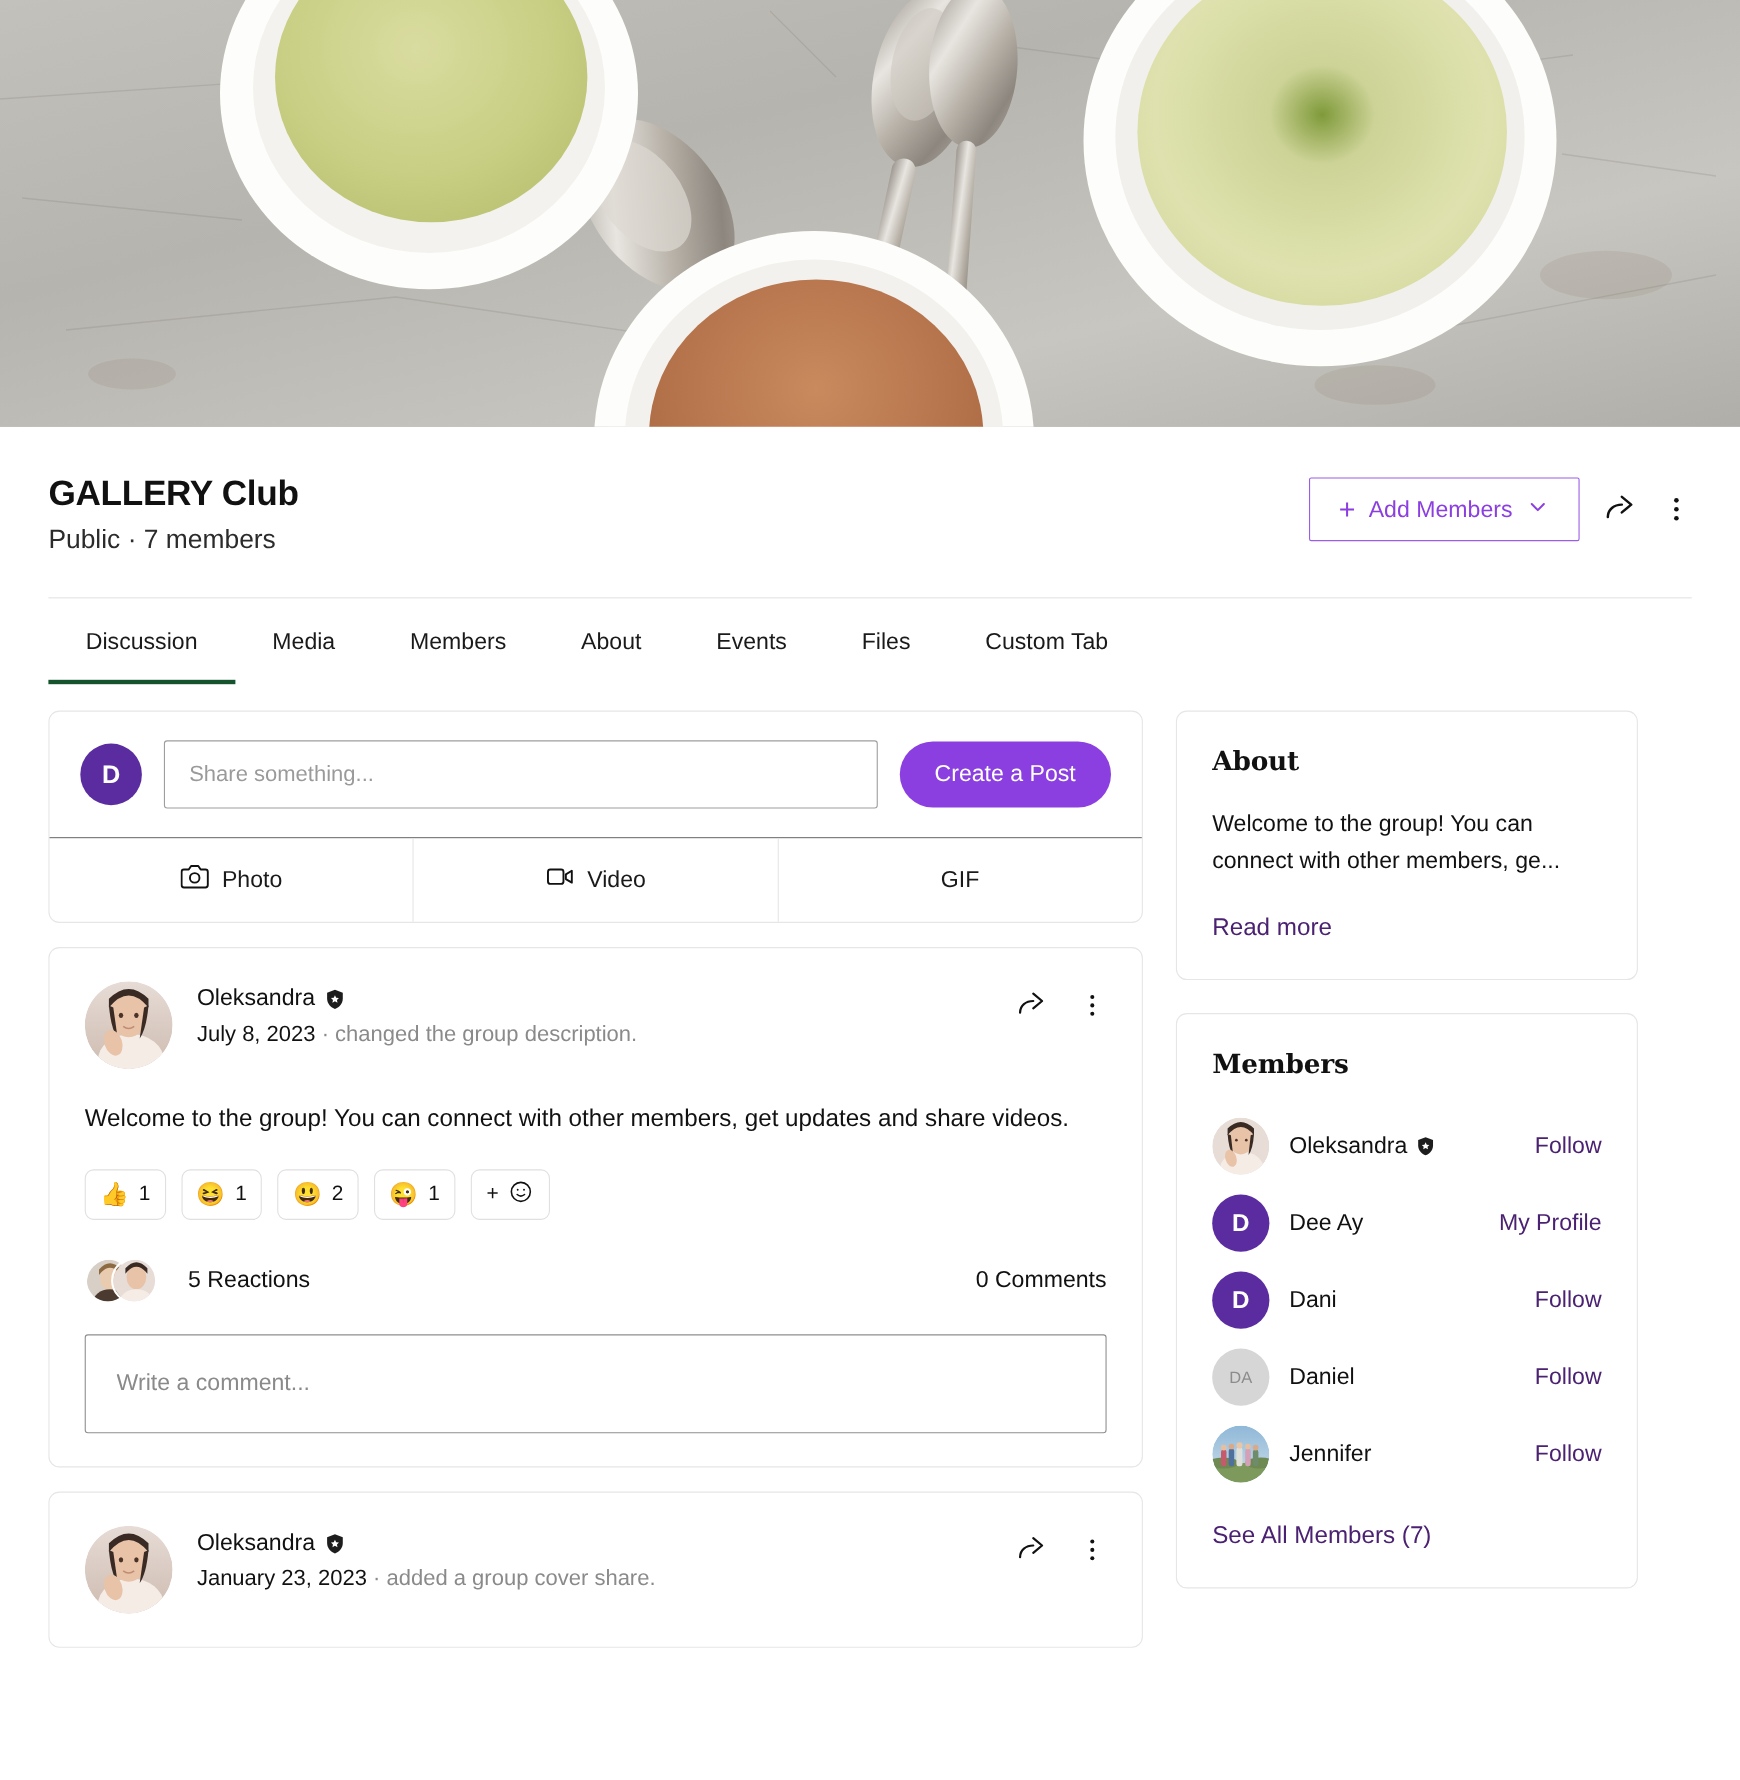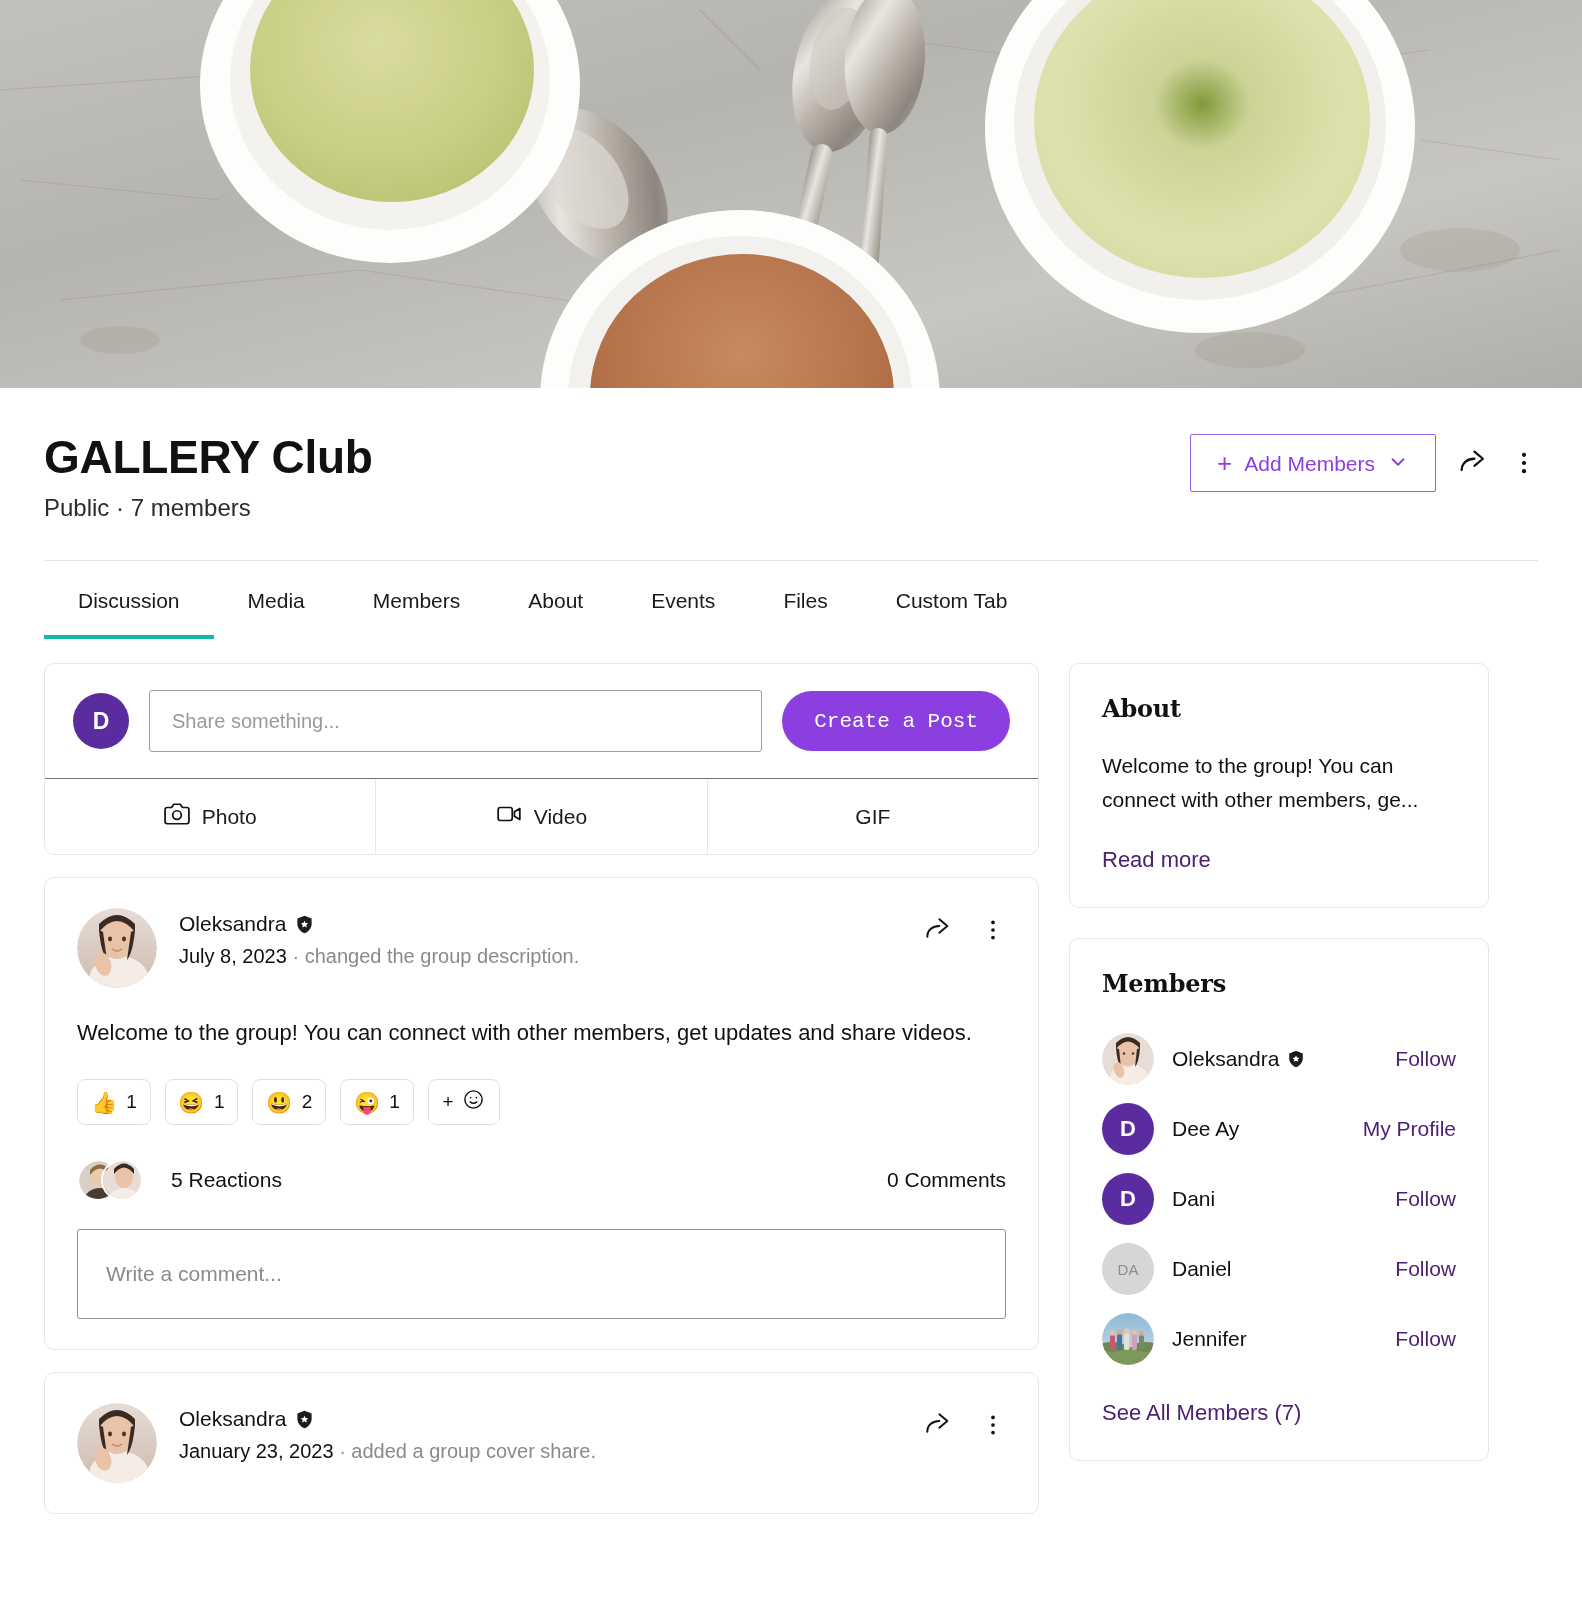--- a/index.html
+++ b/index.html
@@ -28,21 +28,21 @@
   .cover svg { display:block; width:100%; height:100%; }
 
   
   .group-header {
     padding: 42px 44px 0 44px;
     display: flex;
     align-items: flex-start;
     justify-content: space-between;
   }
   .group-title {
-    font-size: 46px;
+    font-size: 32px;
     font-weight: 700;
     color: #111111;
     letter-spacing: -0.3px;
     margin: 0 0 10px 0;
     font-family: "Liberation Sans", sans-serif;
   }
   .group-meta {
     font-size: 24px;
     color: #2b2b2b;
     font-weight: 400;
@@ -92,21 +92,21 @@
   }
   .tab {
     padding: 28px 34px 22px 34px;
     font-size: 21px;
     color: #1a1a1a;
     cursor: pointer;
     white-space: nowrap;
     border-bottom: 4px solid transparent;
   }
   .tab.active {
-    border-bottom: 4px solid #14b8a6;
+    border-bottom: 4px solid #14532d;
     font-weight: 400;
   }
 
   
   .content {
     display: flex;
     gap: 30px;
     padding: 24px 44px 40px 44px;
     align-items: flex-start;
   }
@@ -153,21 +153,21 @@
   .share-input::placeholder { color: #9a9a9a; }
   .btn-create-post {
     height: 60px;
     padding: 0 32px;
     background: #8b3fe0;
     color: #fff;
     border: none;
     border-radius: 30px;
     font-size: 21px;
     cursor: pointer;
-    font-family: Liberation Mono, monospace;
+    font-family: Liberation Sans, sans-serif;
     white-space: nowrap;
   }
   .composer-actions {
     display: flex;
     border-top: 1px solid #737373;
   }
   .composer-action {
     flex: 1;
     text-align: center;
     padding: 22px 0;

